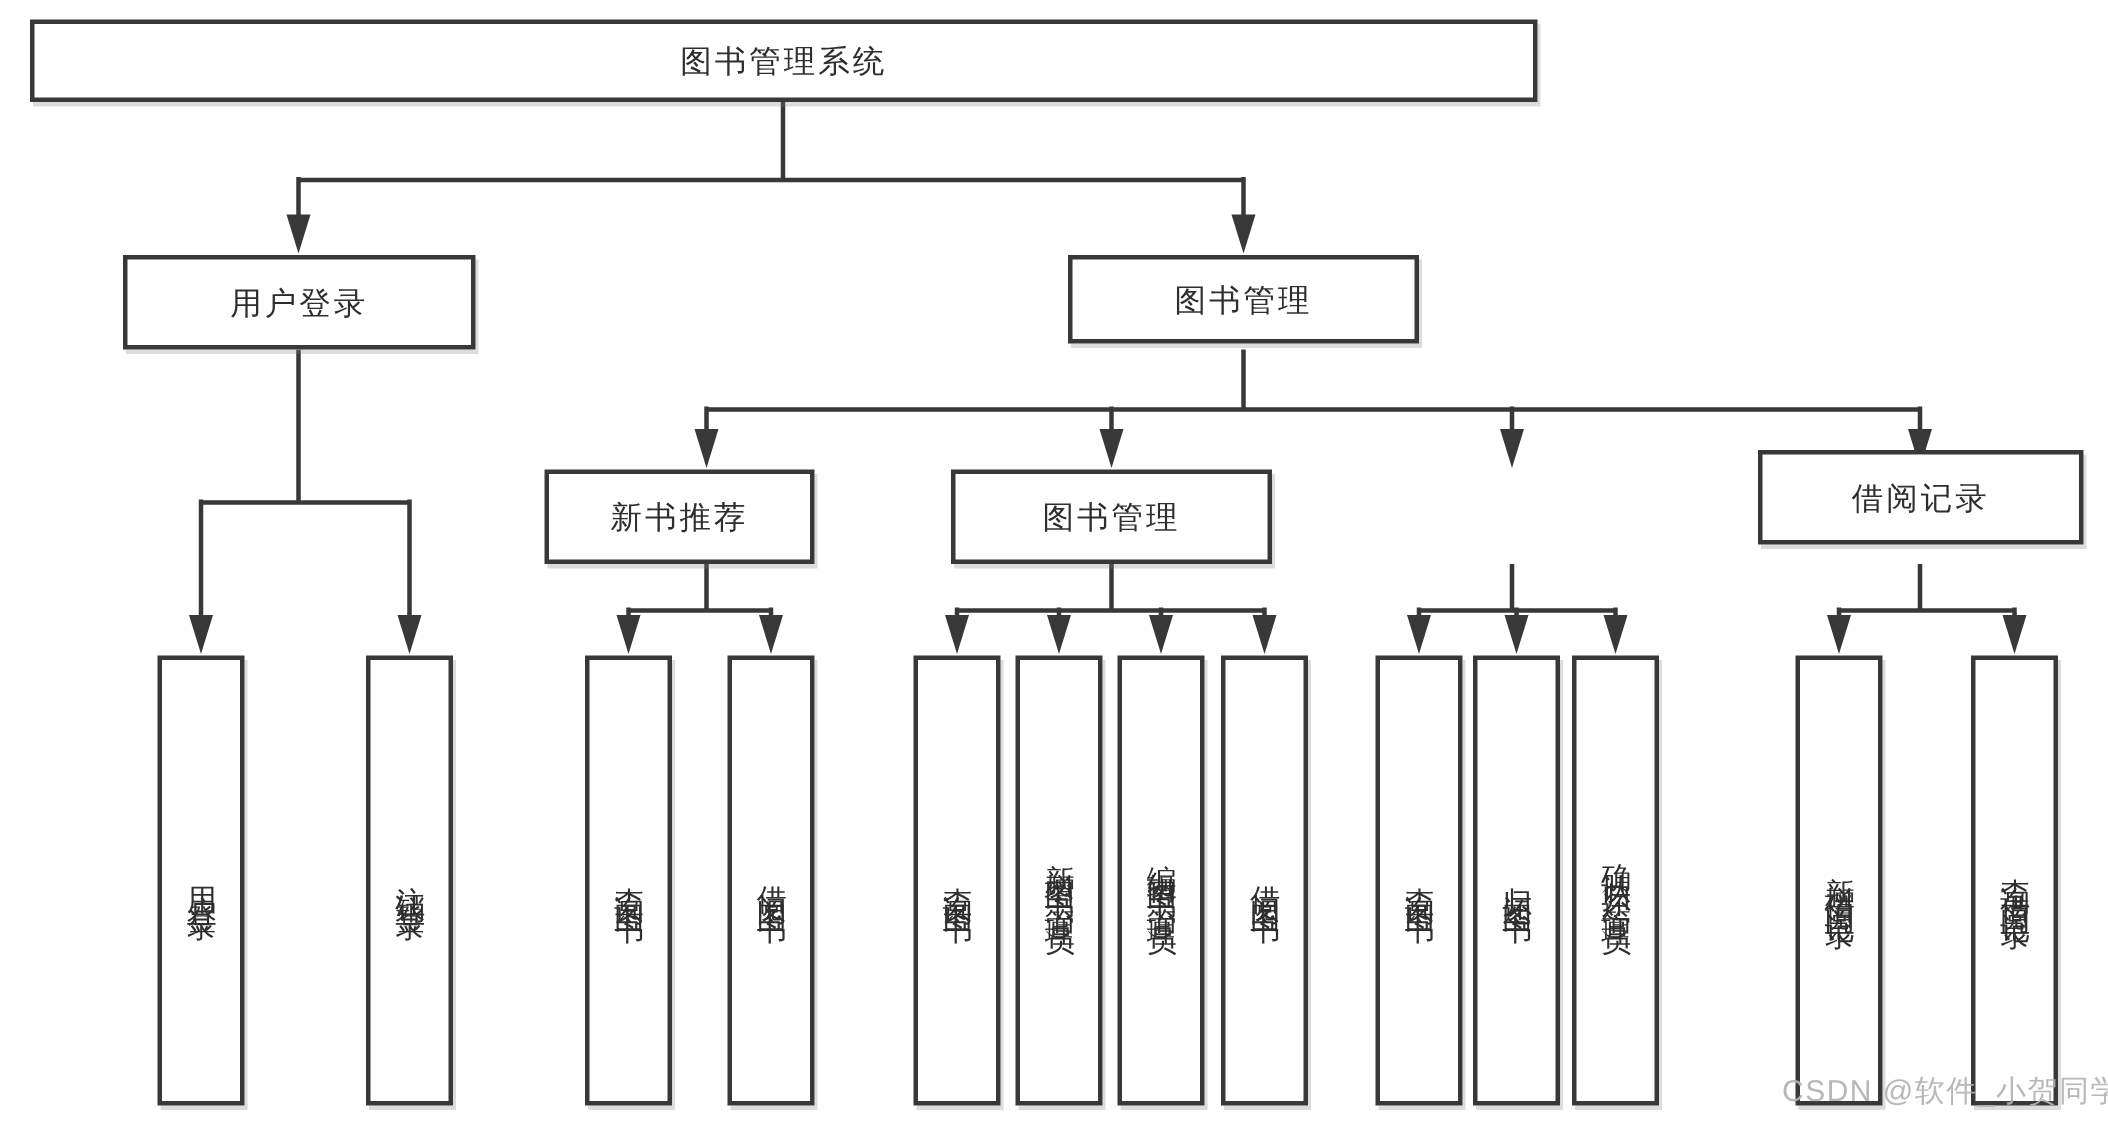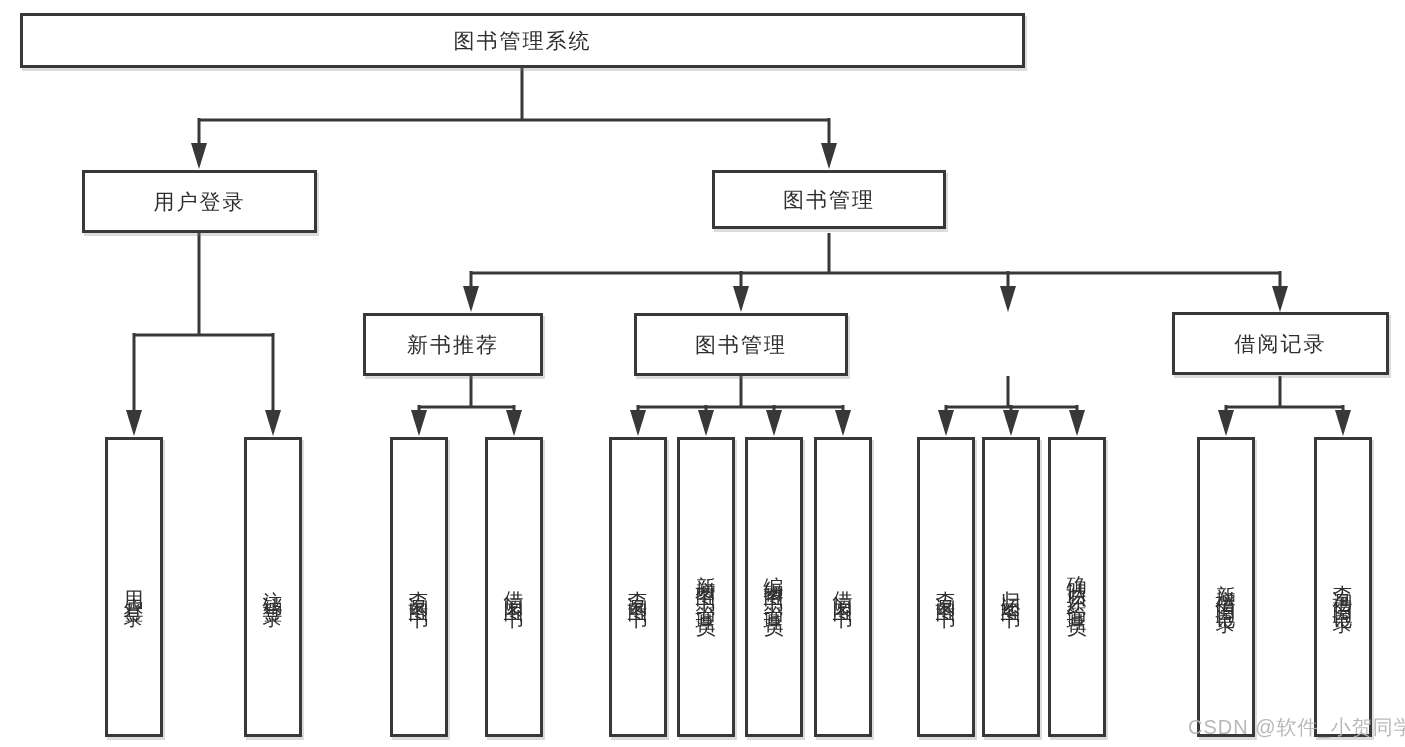--- a/index.html
+++ b/index.html
@@ -102,21 +102,21 @@
   <div class="node hnode" style="left:712px;top:170px;width:234px;height:59px">
     <span>图书管理</span>
   </div>
 
   <div class="node hnode" style="left:363px;top:313px;width:180px;height:63px">
     <span>新书推荐</span>
   </div>
   <div class="node hnode" style="left:634px;top:313px;width:214px;height:63px">
     <span>图书管理</span>
   </div>
-  <div class="node hnode" style="left:1172px;top:312px;width:217px;height:63px">
+  <div class="node hnode" style="left:1172px;top:300px;width:217px;height:63px">
     <span>借阅记录</span>
   </div>
 
   <div class="node vnode" style="left:105px">
     <span>用户登录</span>
   </div>
   <div class="node vnode" style="left:244px">
     <span>注销登录</span>
   </div>
 

